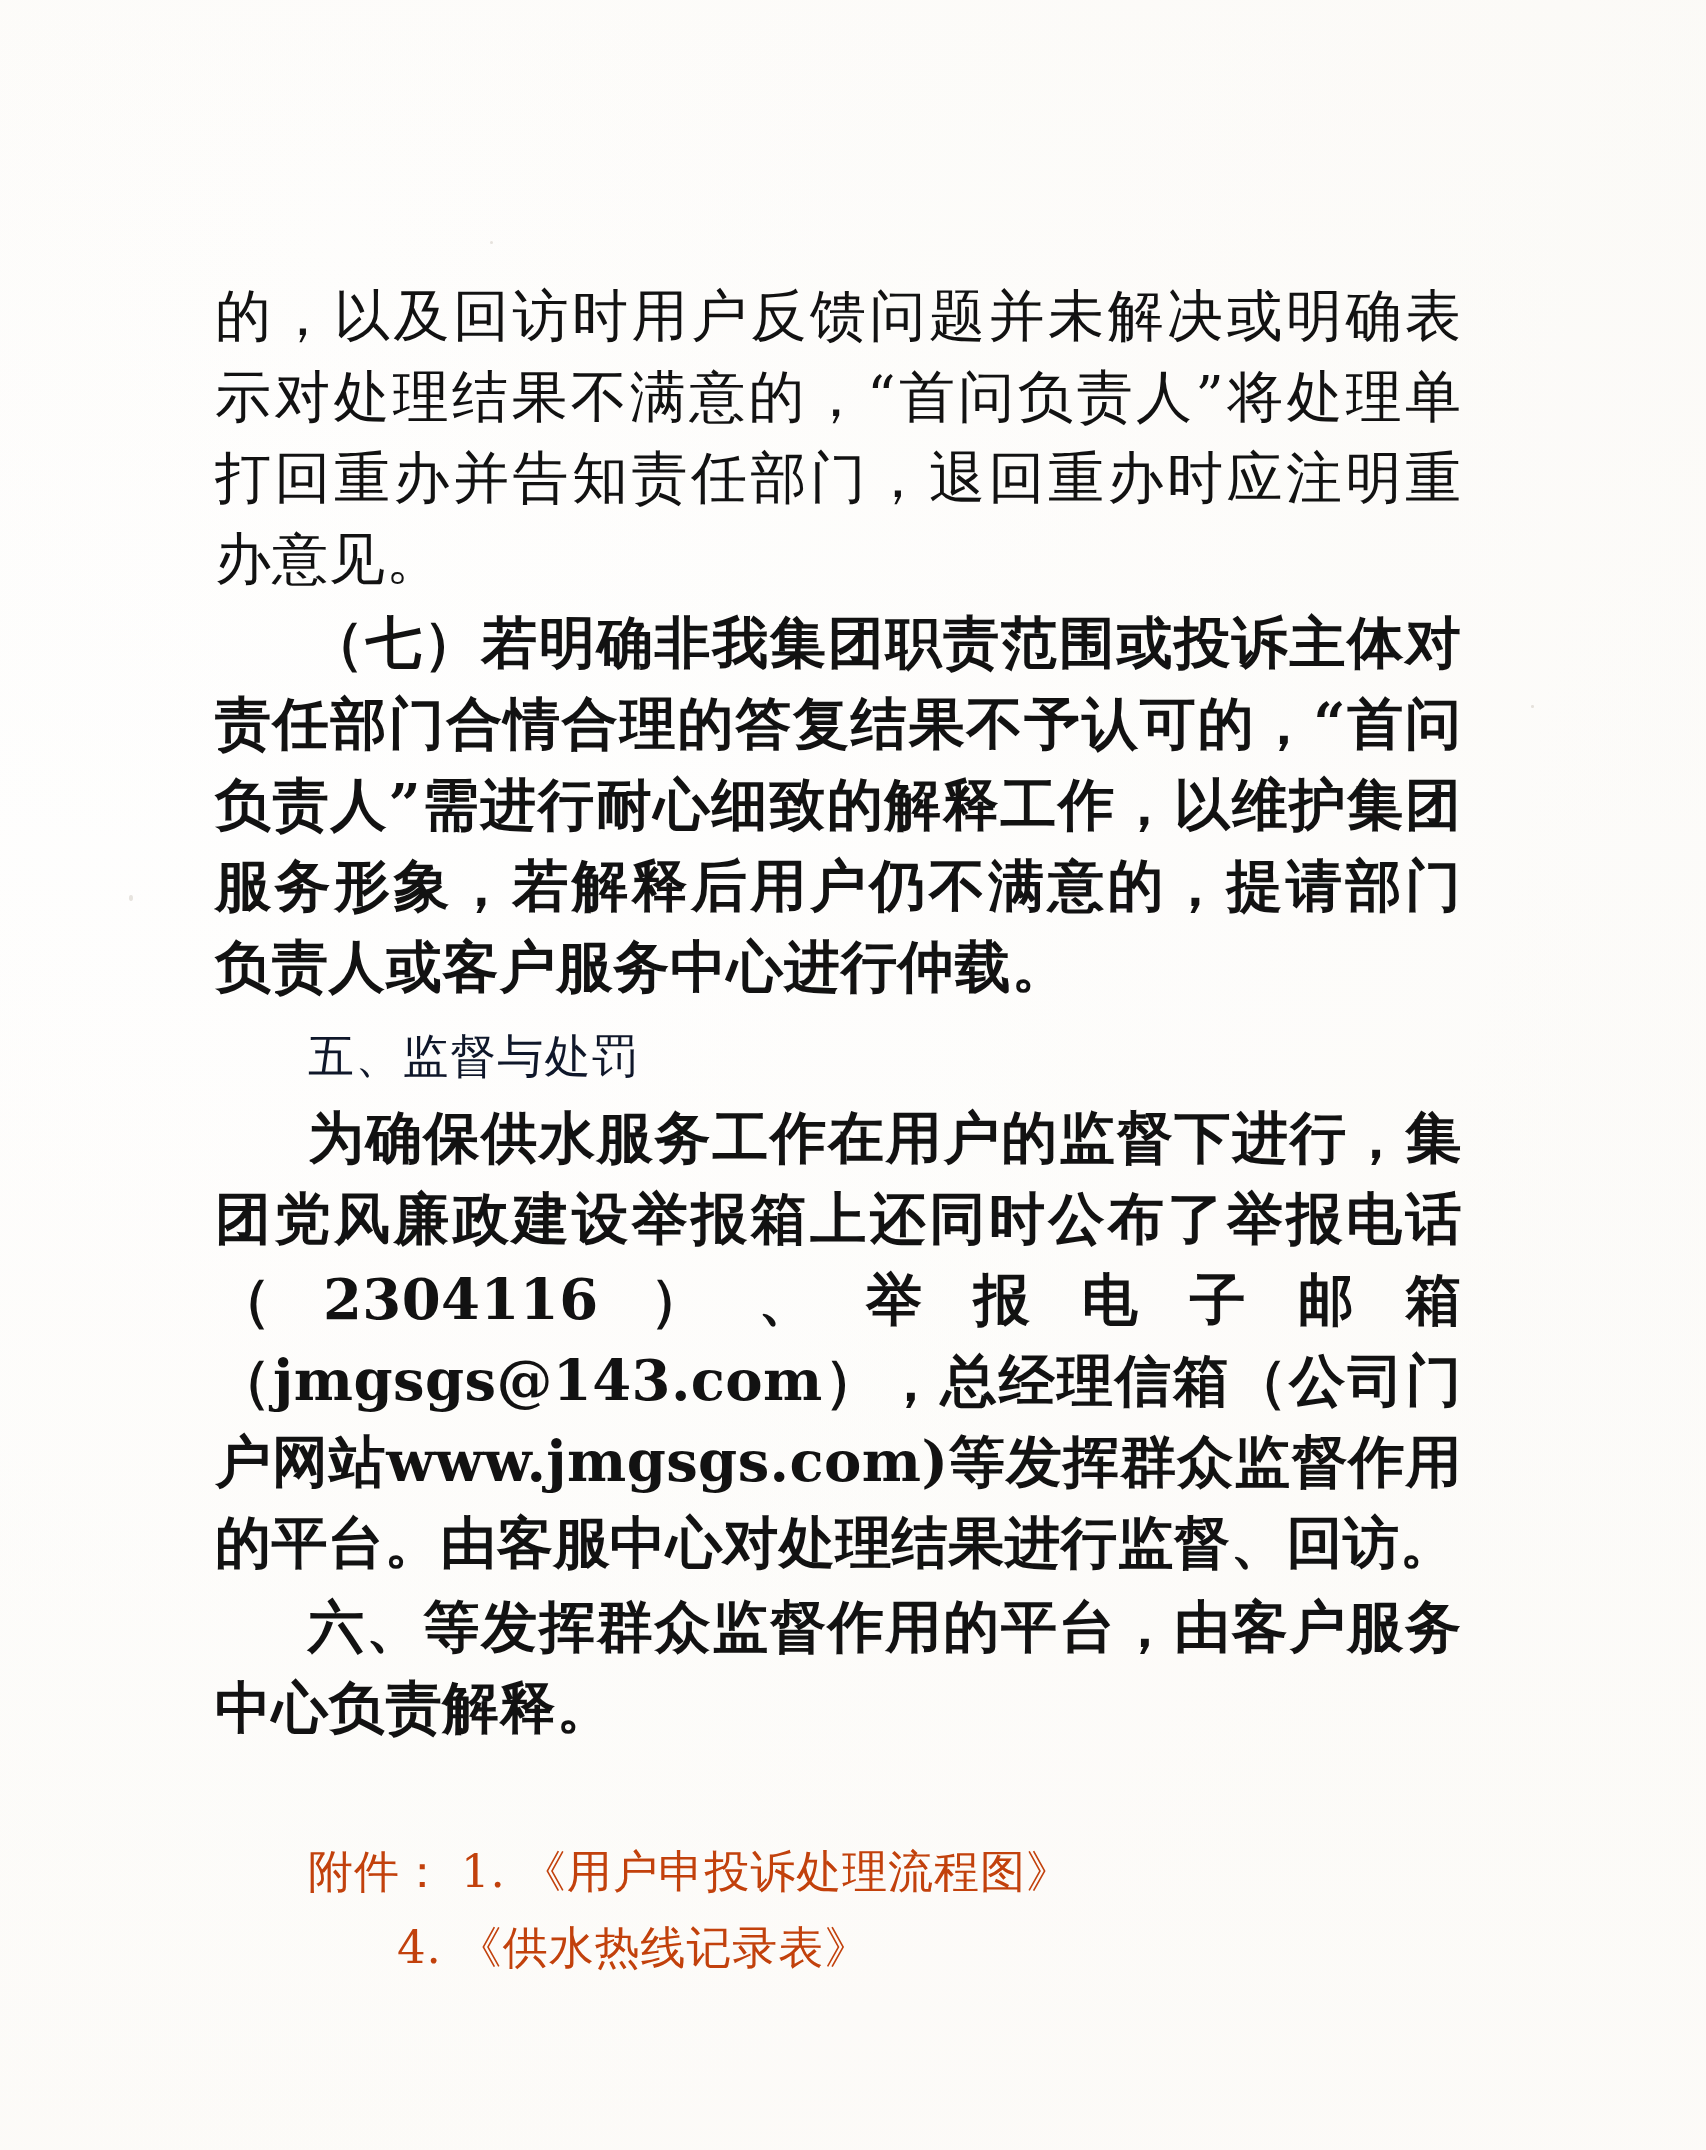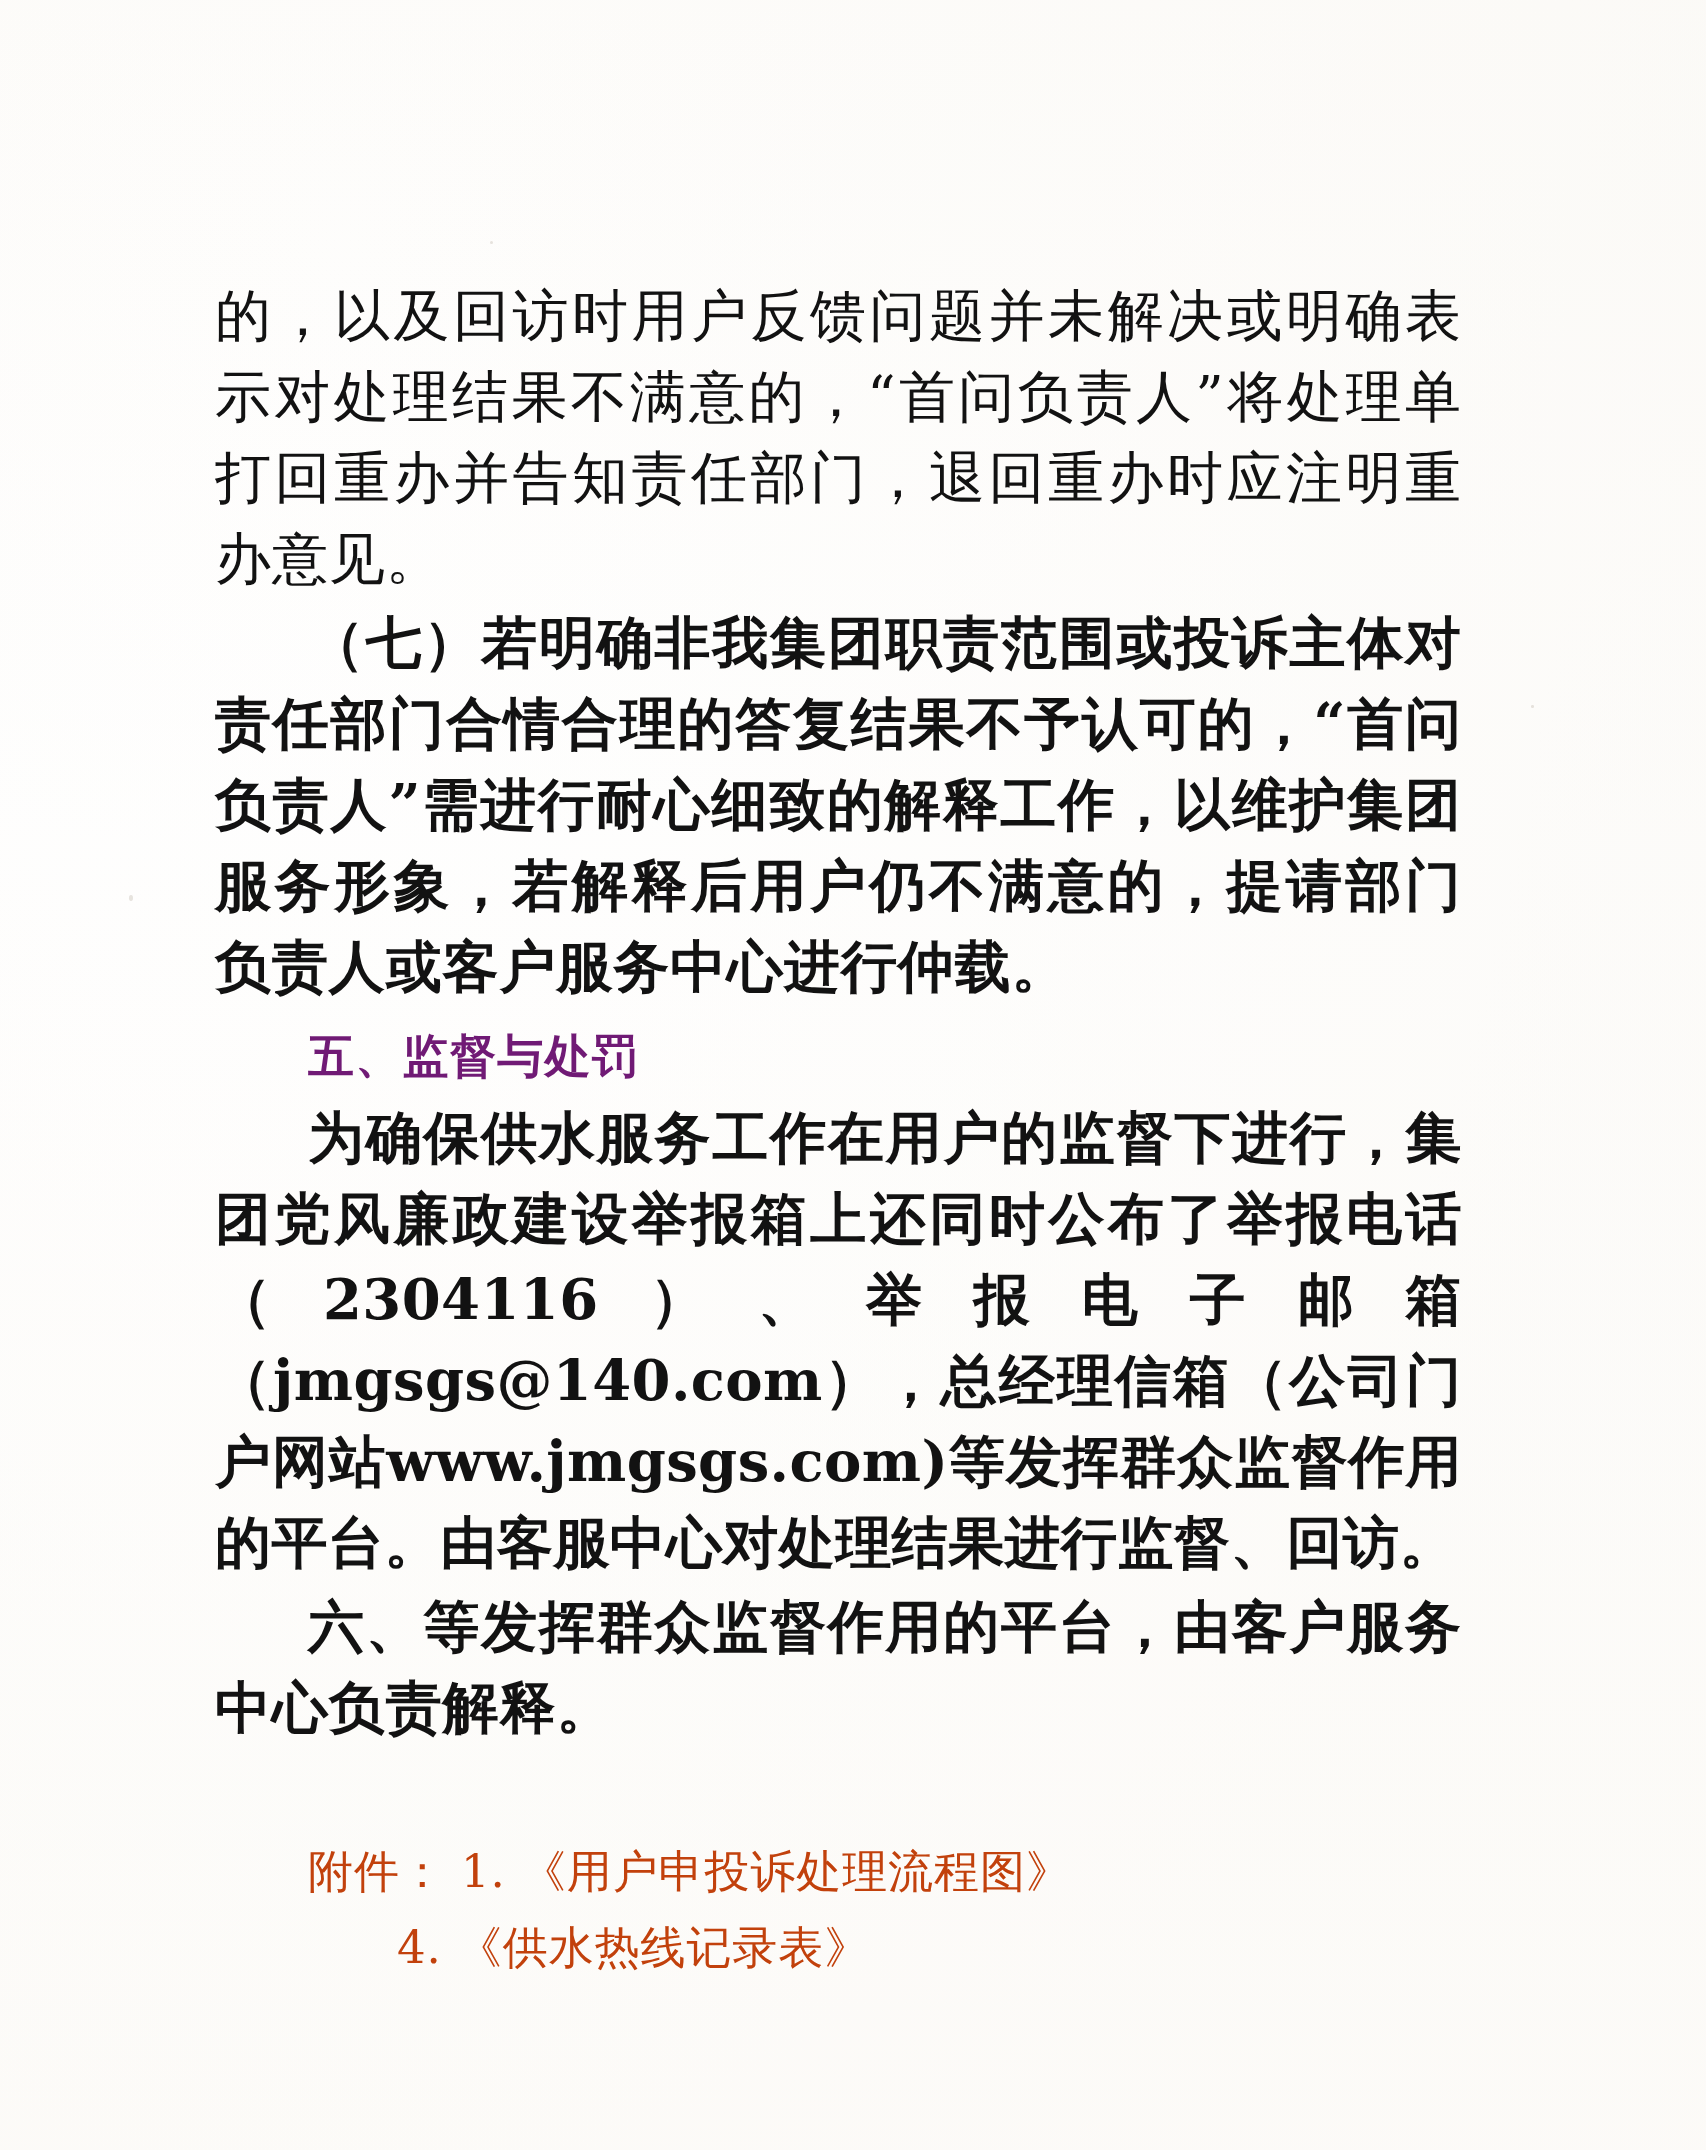--- a/index.html
+++ b/index.html
@@ -42,22 +42,22 @@
     margin: 0 0 2.6px 0;
     font-family: "DejaVu Serif", serif;
   }
   .indent {
     text-indent: 93px;
     font-weight: bold;
   }
   .heading {
     font-size: 46px;
     line-height: 81px;
-    color: #701a75;
-    font-weight: bold;
+    color: #0f172a;
+    font-weight: normal;
     letter-spacing: 1.3px;
     margin: 9.5px 0 0 0;
     text-indent: 93px;
     font-family: "DejaVu Sans", sans-serif;
   }
   .heading-flow {
     text-indent: 93px;
     font-weight: bold;
     font-family: "DejaVu Sans", sans-serif;
     letter-spacing: 0.9px;
@@ -100,21 +100,21 @@
 
   <div class="content">
 
     <p class="para">的，以及回访时用户反馈问题并未解决或明确表示对处理结果不满意的，“首问负责人”将处理单打回重办并告知责任部门，退回重办时应注明重办意见。</p>
 
     <p class="para indent">（七）若明确非我集团职责范围或投诉主体对责任部门合情合理的答复结果不予认可的，“首问负责人”需进行耐心细致的解释工作，以维护集团服务形象，若解释后用户仍不满意的，提请部门负责人或客户服务中心进行仲载。</p>
 
 
     <p class="heading">五、监督与处罚</p>
 
-    <p class="para indent mono">为确保供水服务工作在用户的监督下进行，集团党风廉政建设举报箱上还同时公布了举报电话（2304116）、举报电子邮箱（jmgsgs@140.com），总经理信箱（公司门户网站www.jmgsgs.com)等发挥群众监督作用的平台。由客服中心对处理结果进行监督、回访。</p>
+    <p class="para indent mono">为确保供水服务工作在用户的监督下进行，集团党风廉政建设举报箱上还同时公布了举报电话（2304116）、举报电子邮箱（jmgsgs@143.com），总经理信箱（公司门户网站www.jmgsgs.com)等发挥群众监督作用的平台。由客服中心对处理结果进行监督、回访。</p>
 
     <p class="para heading-flow">六、等发挥群众监督作用的平台，由客户服务中心负责解释。</p>
 
     <div class="attach-block">
       <p class="attach-line">
         <span>附件：</span>
         <span>1.</span>
         <span>《用户申投诉处理流程图》</span>
       </p>
       <p class="attach-line sub">

